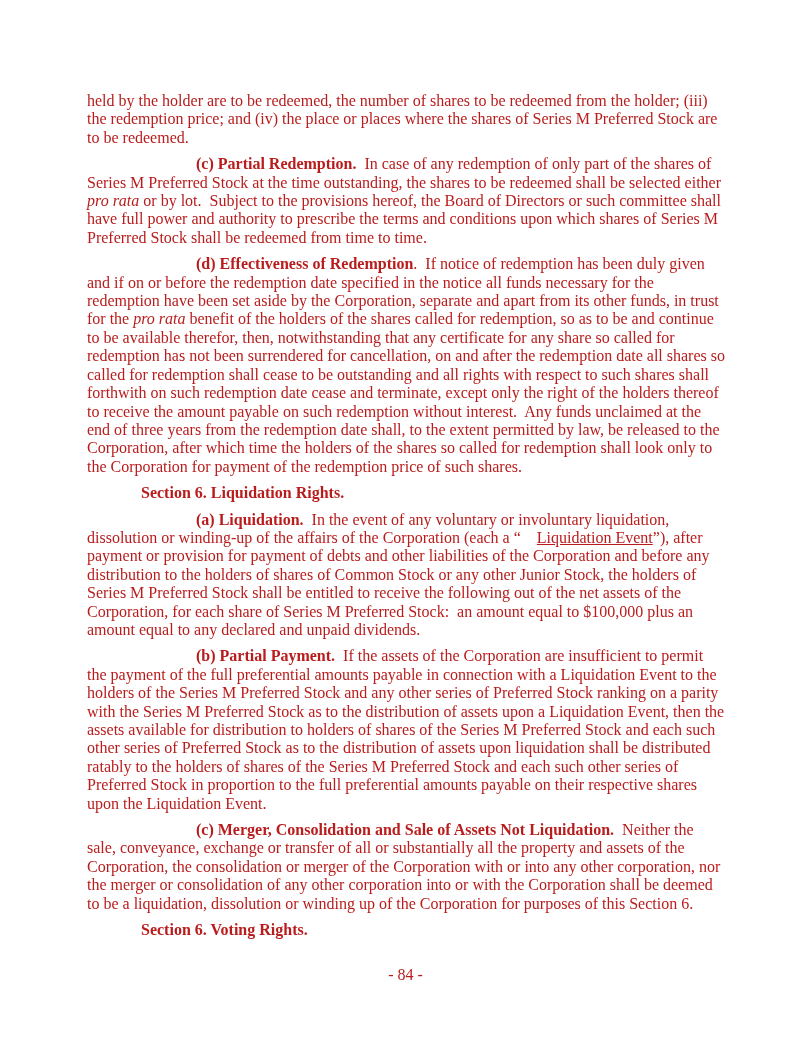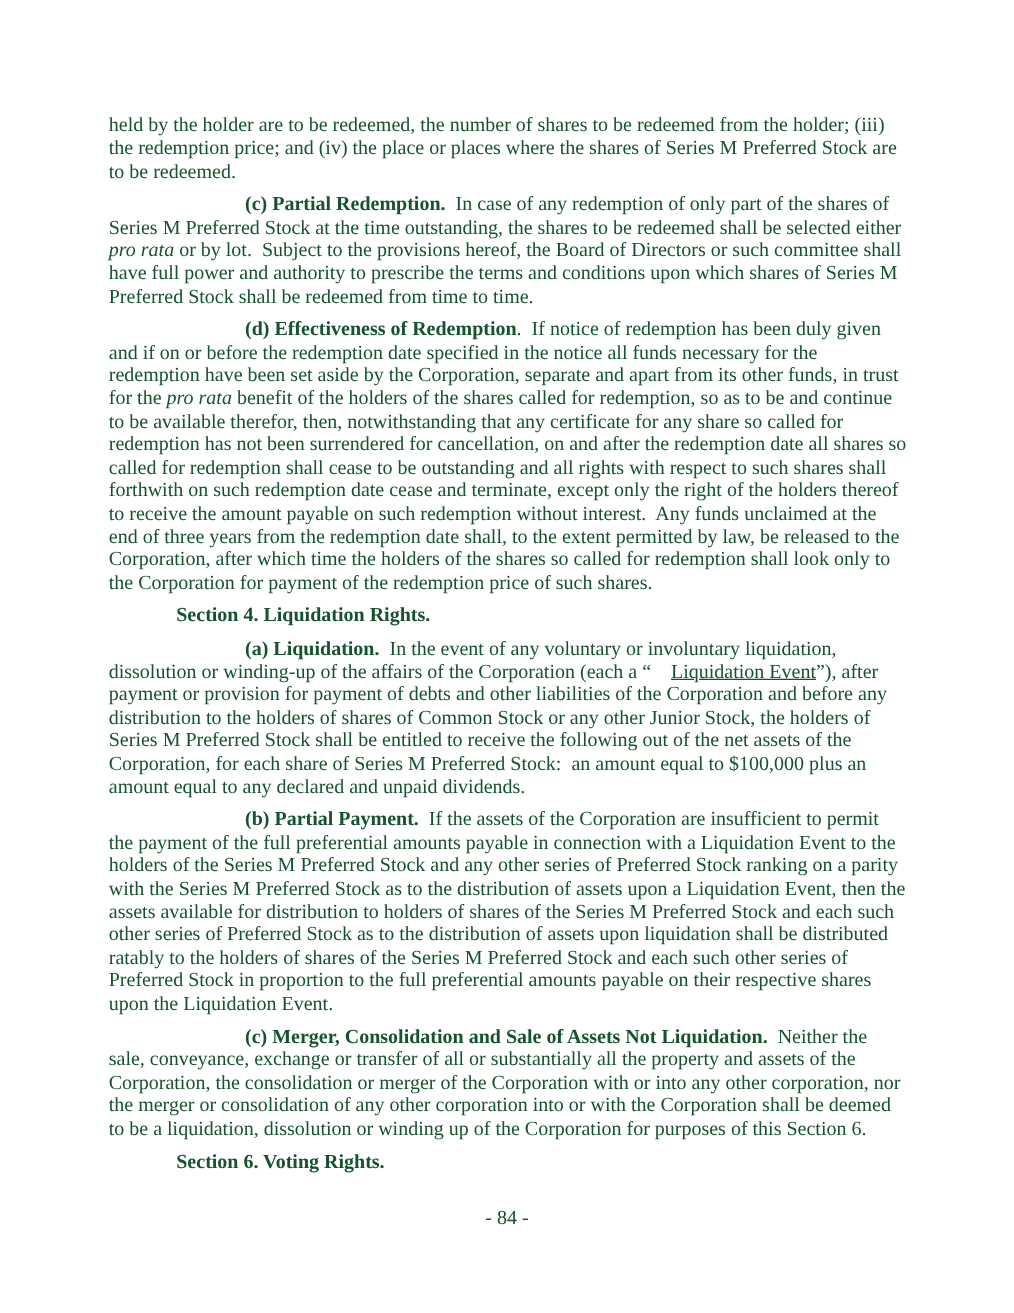--- a/index.html
+++ b/index.html
@@ -5,21 +5,21 @@
   html, body {
     margin: 0;
     padding: 0;
     background: #ffffff;
   }
   .page {
     position: relative;
     width: 811px;
     height: 1050px;
     background: #ffffff;
-    color: #14532d;
+    color: #b91c1c;
     font-family: "Liberation Serif", "DejaVu Serif", serif;
     font-size: 16px;
     line-height: 18.4px;
     overflow: hidden;
   }
   .content {
     position: absolute;
     left: 87px;
     top: 92px;
     width: 639px;
@@ -49,21 +49,21 @@
 
 <div class="page">
   <div class="content">
 
     <p class="para no-indent"><span class="run-normal">held by the holder are to be redeemed, the number of shares to be redeemed from the holder; (iii) the redemption price; and (iv) the place or places where the shares of Series M Preferred Stock are to be redeemed.</span></p>
 
     <p class="para"><span class="run-bold">(c) Partial Redemption.</span><span class="run-normal">&nbsp; In case of any redemption of only part of the shares of Series M Preferred Stock at the time outstanding, the shares to be redeemed shall be selected either </span><span class="run-italic">pro rata</span><span class="run-normal"> or by lot.&nbsp; Subject to the provisions hereof, the Board of Directors or such committee shall have full power and authority to prescribe the terms and conditions upon which shares of Series M Preferred Stock shall be redeemed from time to time.</span></p>
 
     <p class="para"><span class="run-bold">(d) Effectiveness of Redemption</span><span class="run-normal">.&nbsp; If notice of redemption has been duly given and if on or before the redemption date specified in the notice all funds necessary for the redemption have been set aside by the Corporation, separate and apart from its other funds, in trust for the </span><span class="run-italic">pro rata</span><span class="run-normal"> benefit of the holders of the shares called for redemption, so as to be and continue to be available therefor, then, notwithstanding that any certificate for any share so called for redemption has not been surrendered for cancellation, on and after the redemption date all shares so called for redemption shall cease to be outstanding and all rights with respect to such shares shall forthwith on such redemption date cease and terminate, except only the right of the holders thereof to receive the amount payable on such redemption without interest.&nbsp; Any funds unclaimed at the end of three years from the redemption date shall, to the extent permitted by law, be released to the Corporation, after which time the holders of the shares so called for redemption shall look only to the Corporation for payment of the redemption price of such shares.</span></p>
 
-    <p class="para heading"><span class="run-bold">Section 4. Liquidation Rights.</span></p>
+    <p class="para heading"><span class="run-bold">Section 6. Liquidation Rights.</span></p>
 
     <p class="para"><span class="run-bold">(a) Liquidation.</span><span class="run-normal">&nbsp; In the event of any voluntary or involuntary liquidation, dissolution or winding-up of the affairs of the Corporation (each a “</span><span class="run-underline">Liquidation Event</span><span class="run-normal">”), after payment or provision for payment of debts and other liabilities of the Corporation and before any distribution to the holders of shares of Common Stock or any other Junior Stock, the holders of Series M Preferred Stock shall be entitled to receive the following out of the net assets of the Corporation, for each share of Series M Preferred Stock:&nbsp; an amount equal to $100,000 plus an amount equal to any declared and unpaid dividends.</span></p>
 
     <p class="para"><span class="run-bold">(b) Partial Payment.</span><span class="run-normal">&nbsp; If the assets of the Corporation are insufficient to permit the payment of the full preferential amounts payable in connection with a Liquidation Event to the holders of the Series M Preferred Stock and any other series of Preferred Stock ranking on a parity with the Series M Preferred Stock as to the distribution of assets upon a Liquidation Event, then the assets available for distribution to holders of shares of the Series M Preferred Stock and each such other series of Preferred Stock as to the distribution of assets upon liquidation shall be distributed ratably to the holders of shares of the Series M Preferred Stock and each such other series of Preferred Stock in proportion to the full preferential amounts payable on their respective shares upon the Liquidation Event.</span></p>
 
     <p class="para"><span class="run-bold">(c) Merger, Consolidation and Sale of Assets Not Liquidation.</span><span class="run-normal">&nbsp; Neither the sale, conveyance, exchange or transfer of all or substantially all the property and assets of the Corporation, the consolidation or merger of the Corporation with or into any other corporation, nor the merger or consolidation of any other corporation into or with the Corporation shall be deemed to be a liquidation, dissolution or winding up of the Corporation for purposes of this Section 6.</span></p>
 
     <p class="para heading"><span class="run-bold">Section 6. Voting Rights.</span></p>
 
   </div>

